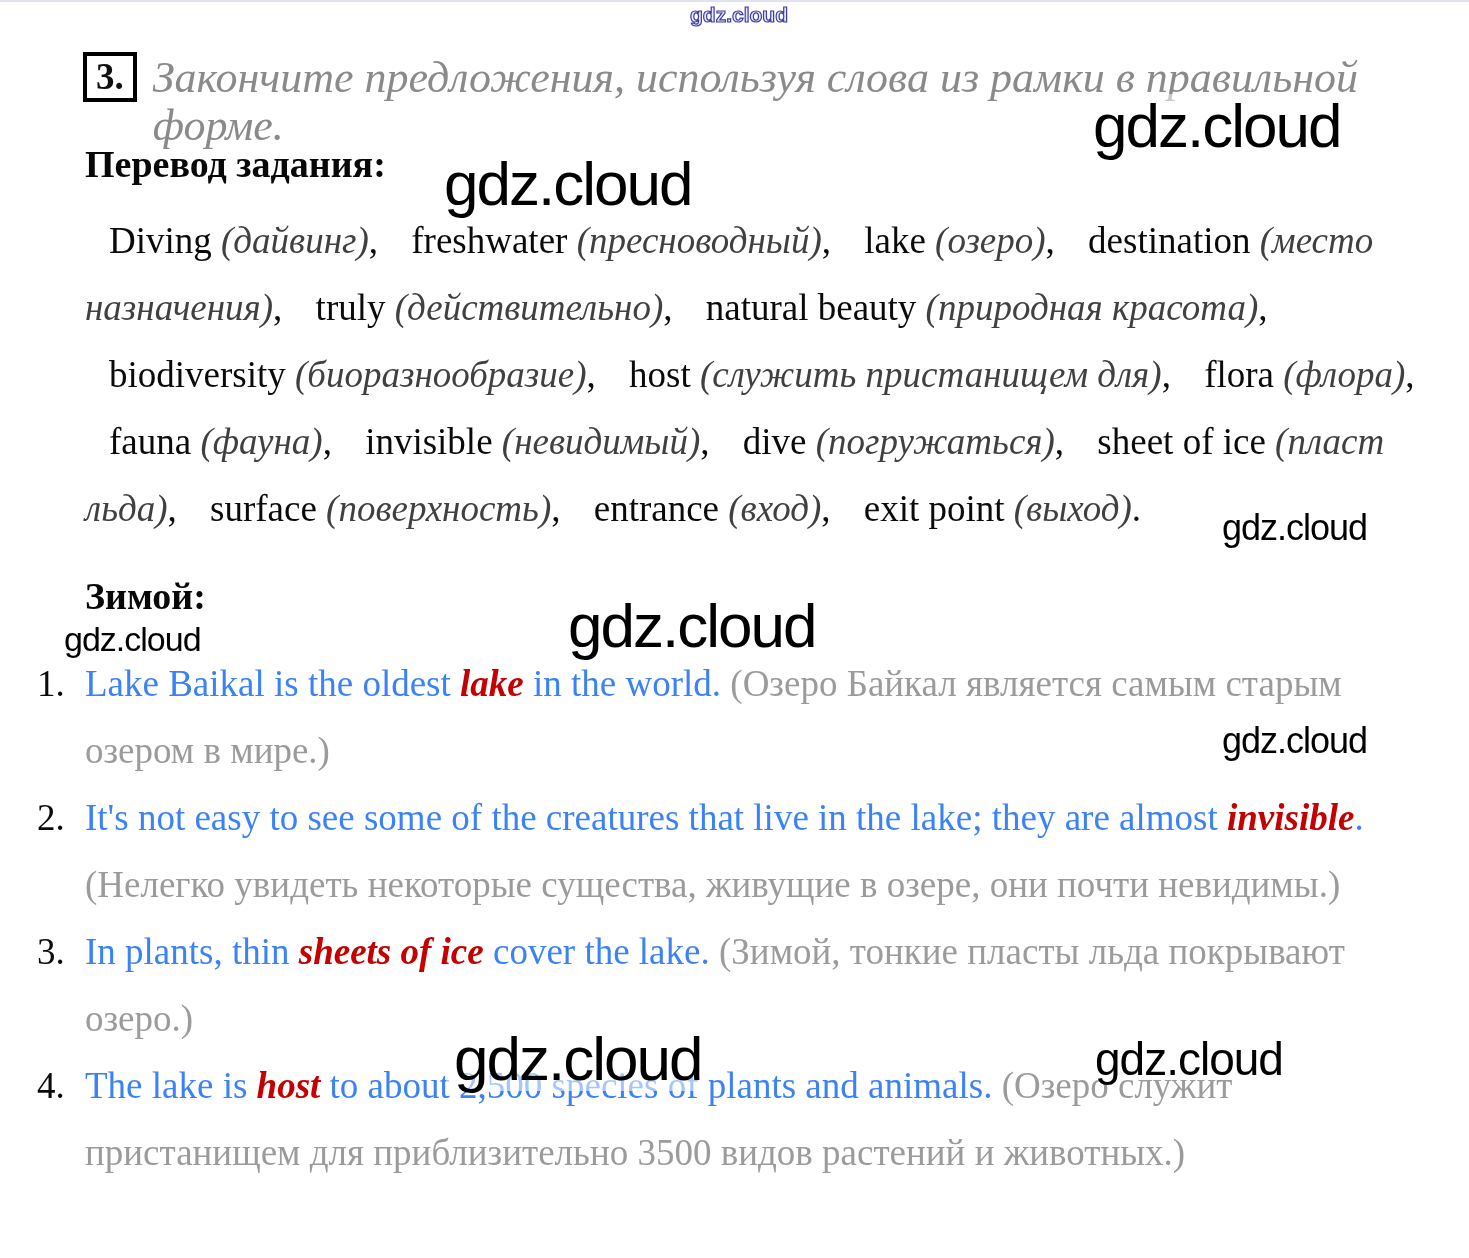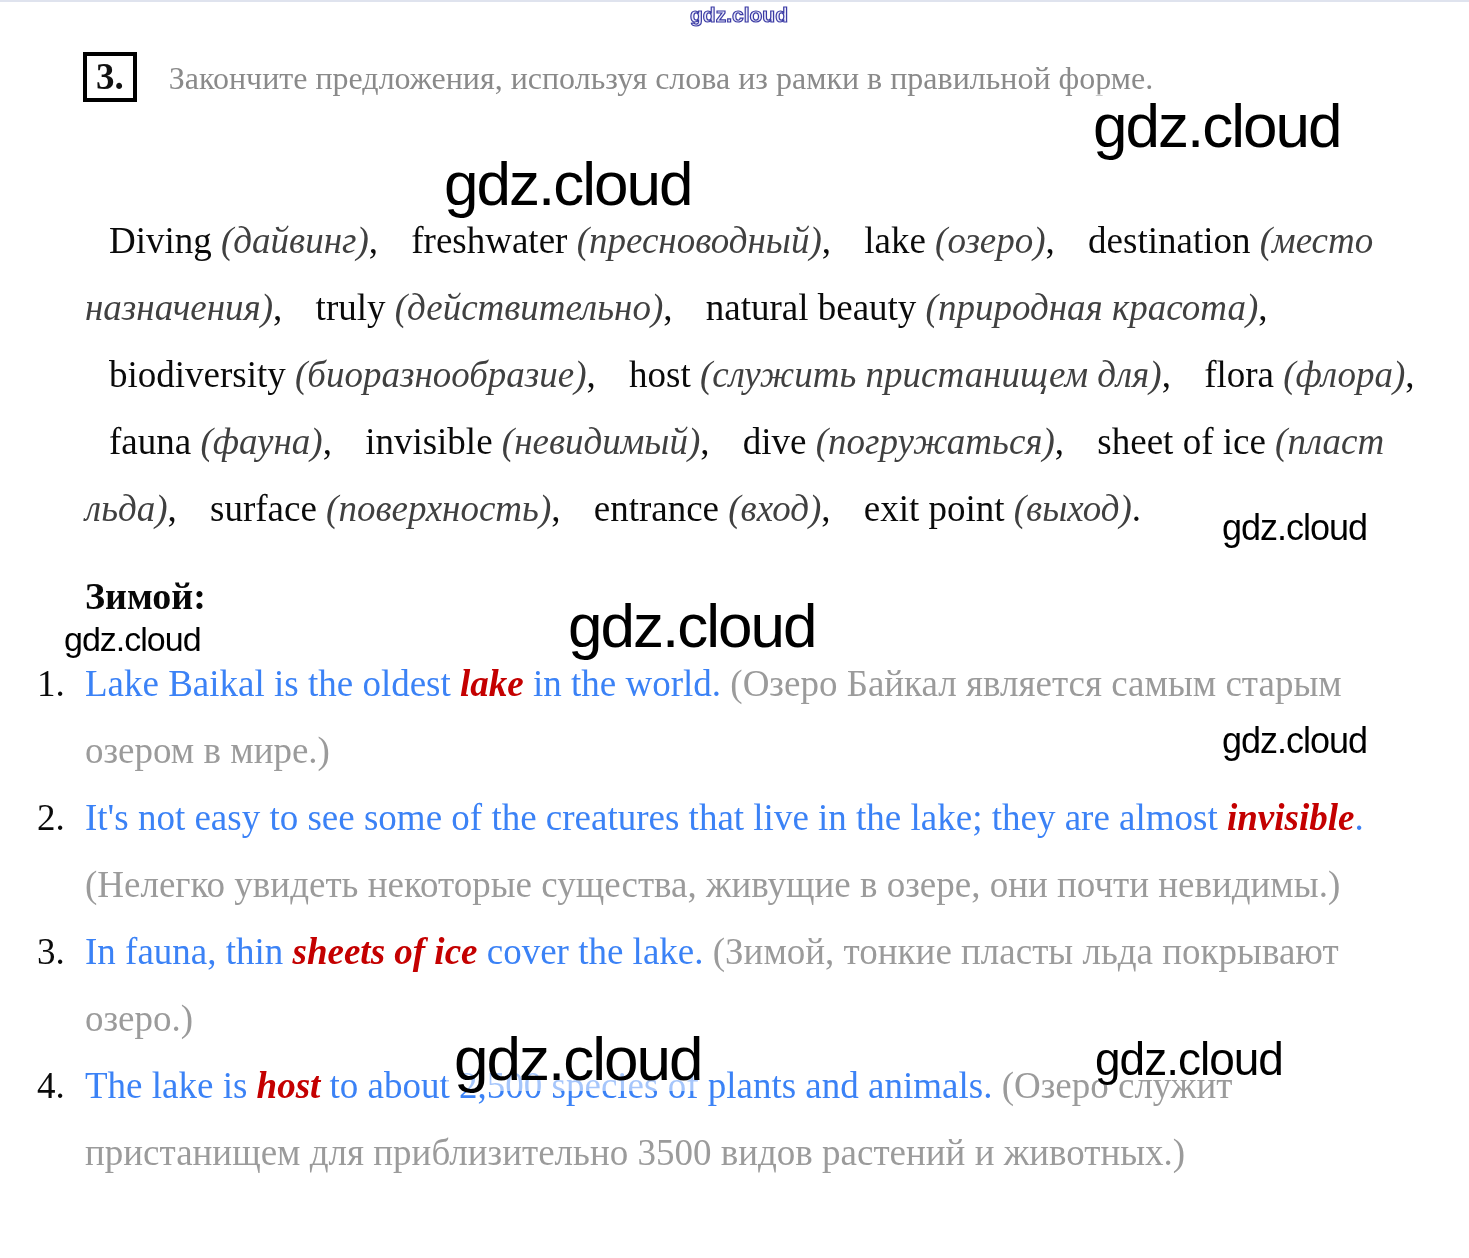--- a/index.html
+++ b/index.html
@@ -22,21 +22,21 @@
   .wm4{left:1222px; top:505px;}
   .wm5{left:64px;  top:618px; font-size:34px;}
   .wm6{left:560px; top:592px;}
   .wm7{left:1222px; top:718px;}
   .wm8{left:446px; top:1025px;}
   .wm9{left:1095px; top:1030px; font-size:46px;}
   
   .task-header{position:absolute; left:83px; top:50px; display:flex; align-items:flex-start; gap:16px; z-index:2;}
   .task-num-box{display:inline-block; border:4px solid #000; padding:0 9px;
                 font-weight:bold; font-size:37px; line-height:42px; color:#111;}
-  .instruction{color:#8a8a8a; font-size:32px; line-height:48px; padding-top:2px;margin-left:16px;}
+  .instruction{font-style:italic; color:#8a8a8a; font-size:44px; line-height:48px; padding-top:2px;}
   
   .heading{position:absolute; left:85px; font-weight:bold; font-size:38px; line-height:44px; color:#080808; z-index:2;}
   .translation-heading{top:140px;}
   .answer-heading{top:572px;}
   
   .vocab{position:absolute; left:85px; top:205px; width:1340px; margin:0;
          font-size:37px; line-height:67px; z-index:2;}
   .vocab .en{color:#0a0a0a;margin-left:24px;}
   .vocab .ru-i{color:#404040; font-style:italic;}
   
@@ -60,25 +60,26 @@
   <span class="wm wm-big wm6">gdz.cloud</span>
   <span class="wm wm-med wm7">gdz.cloud</span>
   <span class="wm wm-big wm8">gdz.cloud</span>
   <span class="wm wm-med wm9">gdz.cloud</span>
 
   <div class="task-header">
     <span class="task-num-box">3.</span>
     <span class="instruction">Закончите предложения, используя слова из рамки в правильной форме.</span>
   </div>
 
+  <div class="heading translation-heading">Перевод задания:</div>
 
   <p class="vocab" id="vocab"><span class="en">Diving</span><span class="ru-i"> (дайвинг)</span>, <span class="en">freshwater</span><span class="ru-i"> (пресноводный)</span>, <span class="en">lake</span><span class="ru-i"> (озеро)</span>, <span class="en">destination</span><span class="ru-i"> (место назначения)</span>, <span class="en">truly</span><span class="ru-i"> (действительно)</span>, <span class="en">natural beauty</span><span class="ru-i"> (природная красота)</span>, <span class="en">biodiversity</span><span class="ru-i"> (биоразнообразие)</span>, <span class="en">host</span><span class="ru-i"> (служить пристанищем для)</span>, <span class="en">flora</span><span class="ru-i"> (флора)</span>, <span class="en">fauna</span><span class="ru-i"> (фауна)</span>, <span class="en">invisible</span><span class="ru-i"> (невидимый)</span>, <span class="en">dive</span><span class="ru-i"> (погружаться)</span>, <span class="en">sheet of ice</span><span class="ru-i"> (пласт льда)</span>, <span class="en">surface</span><span class="ru-i"> (поверхность)</span>, <span class="en">entrance</span><span class="ru-i"> (вход)</span>, <span class="en">exit point</span><span class="ru-i"> (выход)</span>.</p>
 
   <div class="heading answer-heading">Зимой:</div>
 
   <div class="answers" id="answers">
       <div class="ans-item"><span class="num">1.</span><span class="seg-en">Lake Baikal is the oldest </span><span class="seg-ans">lake</span><span class="seg-en"> in the world. </span><span class="seg-ru">(Озеро Байкал является самым старым озером в мире.)</span></div>
       <div class="ans-item"><span class="num">2.</span><span class="seg-en">It's not easy to see some of the creatures that live in the lake; they are almost </span><span class="seg-ans">invisible</span><span class="seg-en">. </span><span class="seg-ru">(Нелегко увидеть некоторые существа, живущие в озере, они почти невидимы.)</span></div>
-      <div class="ans-item"><span class="num">3.</span><span class="seg-en">In fauna, thin </span><span class="seg-ans">sheets of ice</span><span class="seg-en"> cover the lake. </span><span class="seg-ru">(Зимой, тонкие пласты льда покрывают озеро.)</span></div>
+      <div class="ans-item"><span class="num">3.</span><span class="seg-en">In plants, thin </span><span class="seg-ans">sheets of ice</span><span class="seg-en"> cover the lake. </span><span class="seg-ru">(Зимой, тонкие пласты льда покрывают озеро.)</span></div>
       <div class="ans-item"><span class="num">4.</span><span class="seg-en">The lake is </span><span class="seg-ans">host</span><span class="seg-en"> to about 2,500 species of plants and animals. </span><span class="seg-ru">(Озеро служит пристанищем для приблизительно 3500 видов растений и животных.)</span></div>
     </div>
 
 </div>
 
 </body></html>

